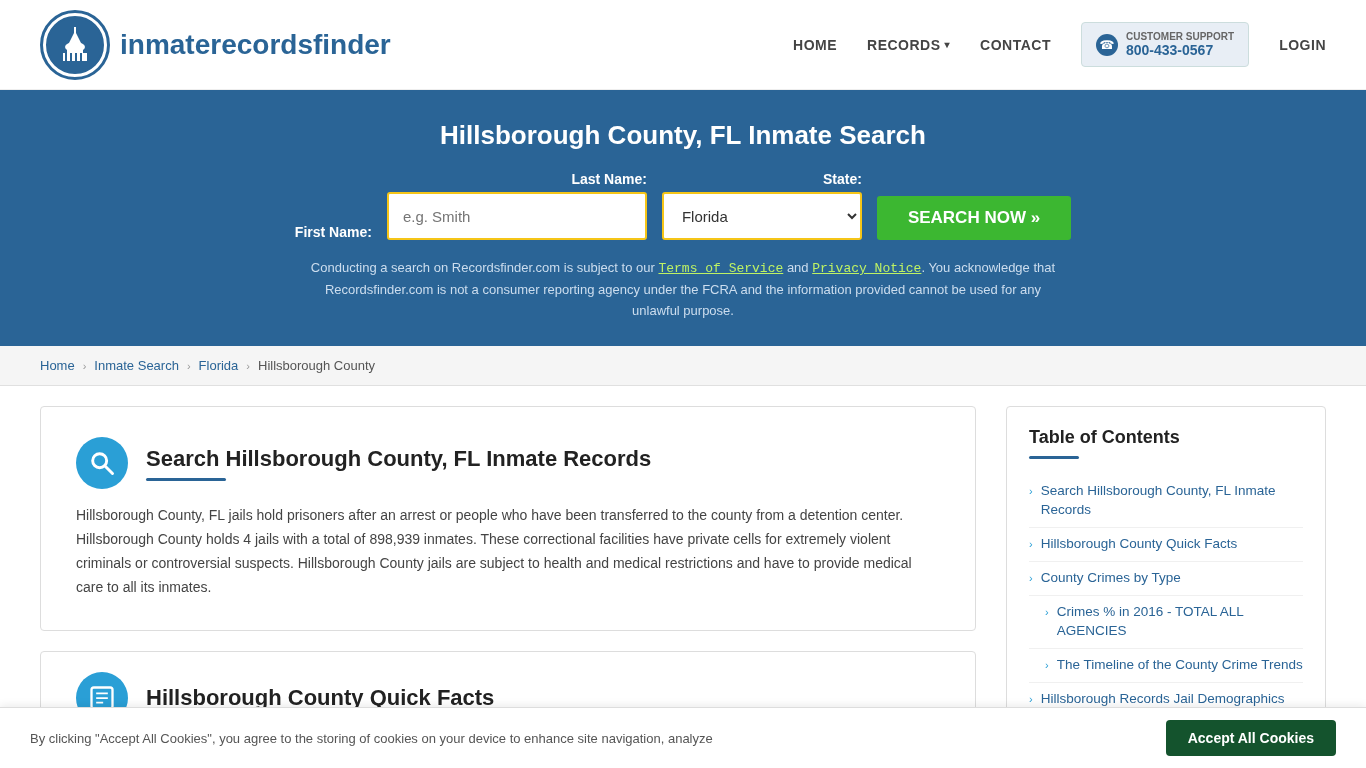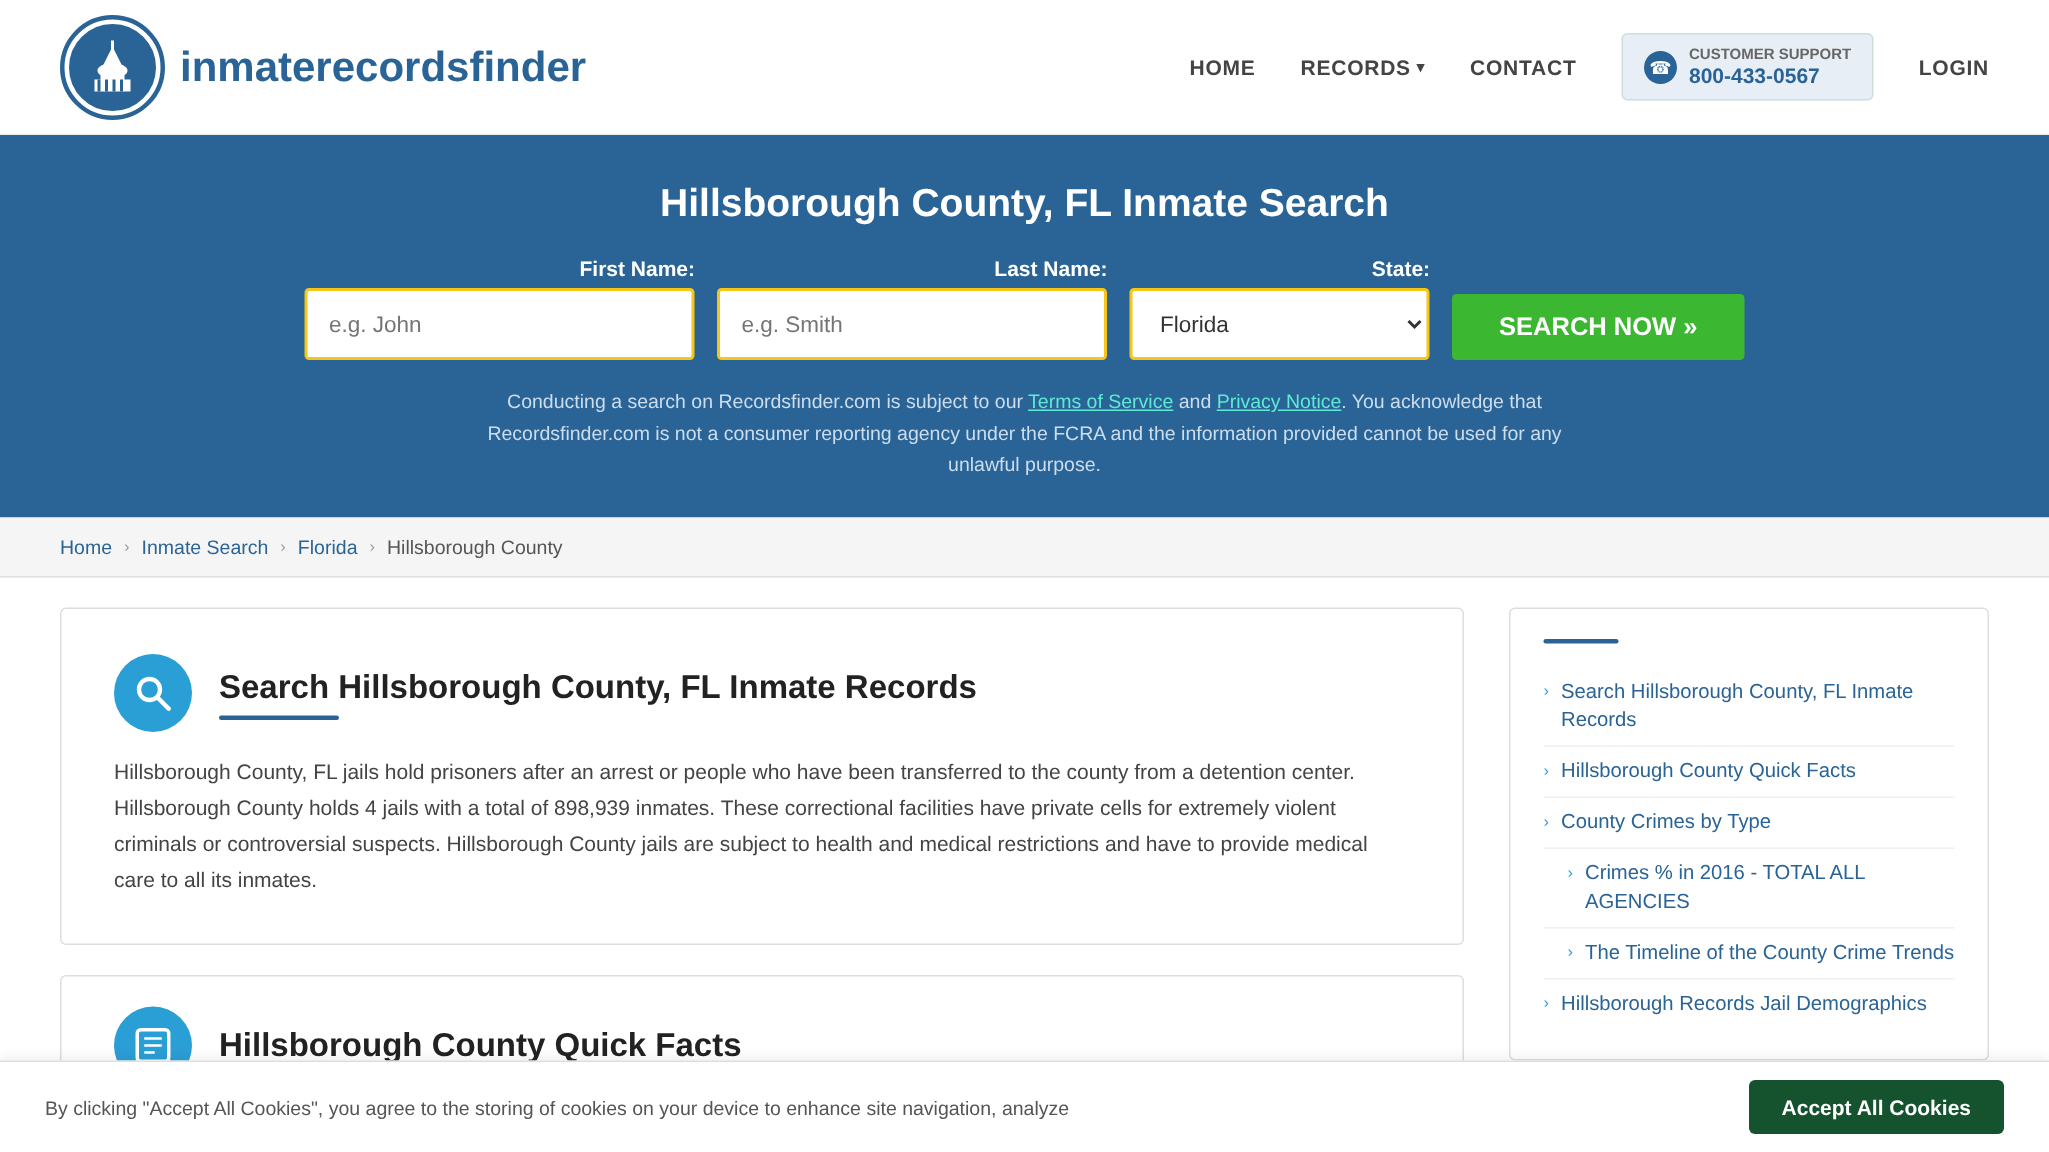--- a/index.html
+++ b/index.html
@@ -174,22 +174,23 @@
       white-space: nowrap;
     }
     .hero-disclaimer {
       color: #cde;
       font-size: 13px;
       line-height: 1.6;
       max-width: 750px;
       margin: 0 auto;
     }
     .hero-disclaimer a {
-      color: #5eead4;
+      color: #bef264;
       text-decoration: underline;
+      font-family: Liberation Mono, monospace;
     }
 
     
     .breadcrumb {
       background: #f5f5f5;
       padding: 12px 40px;
       display: flex;
       align-items: center;
       gap: 8px;
       font-size: 13px;
@@ -405,21 +406,20 @@
     </div>
     <div class="nav-item login-btn">LOGIN</div>
   </nav>
 </header>
 
 <section class="hero">
   <h1 class="hero-title">Hillsborough County, FL Inmate Search</h1>
   <div class="search-form">
     <div class="form-group">
       <label class="form-label">First Name:</label>
-      <input class="form-input" type="text" placeholder="e.g. John" style="">
     </div>
     <div class="form-group">
       <label class="form-label">Last Name:</label>
       <input class="form-input" type="text" placeholder="e.g. Smith" style="">
     </div>
     <div class="form-group">
       <label class="form-label">State:</label>
       <select class="form-select">
         <option>Florida</option>
       </select>
@@ -476,20 +476,21 @@
         </div>
         <div>
           <h2 class="card-title">Hillsborough County Quick Facts</h2>
         </div>
       </div>
     </div>
   </div>
 
   <aside class="right-sidebar">
     <div class="toc-card">
+      <h3 class="toc-title">Table of Contents</h3>
       <div class="toc-divider"></div>
 
       <div class="toc-item">
         <span class="toc-chevron">›</span>
         <a class="toc-link" href="#">Search Hillsborough County, FL Inmate Records</a>
       </div>
       <div class="toc-item">
         <span class="toc-chevron">›</span>
         <a class="toc-link" href="#">Hillsborough County Quick Facts</a>
       </div>

